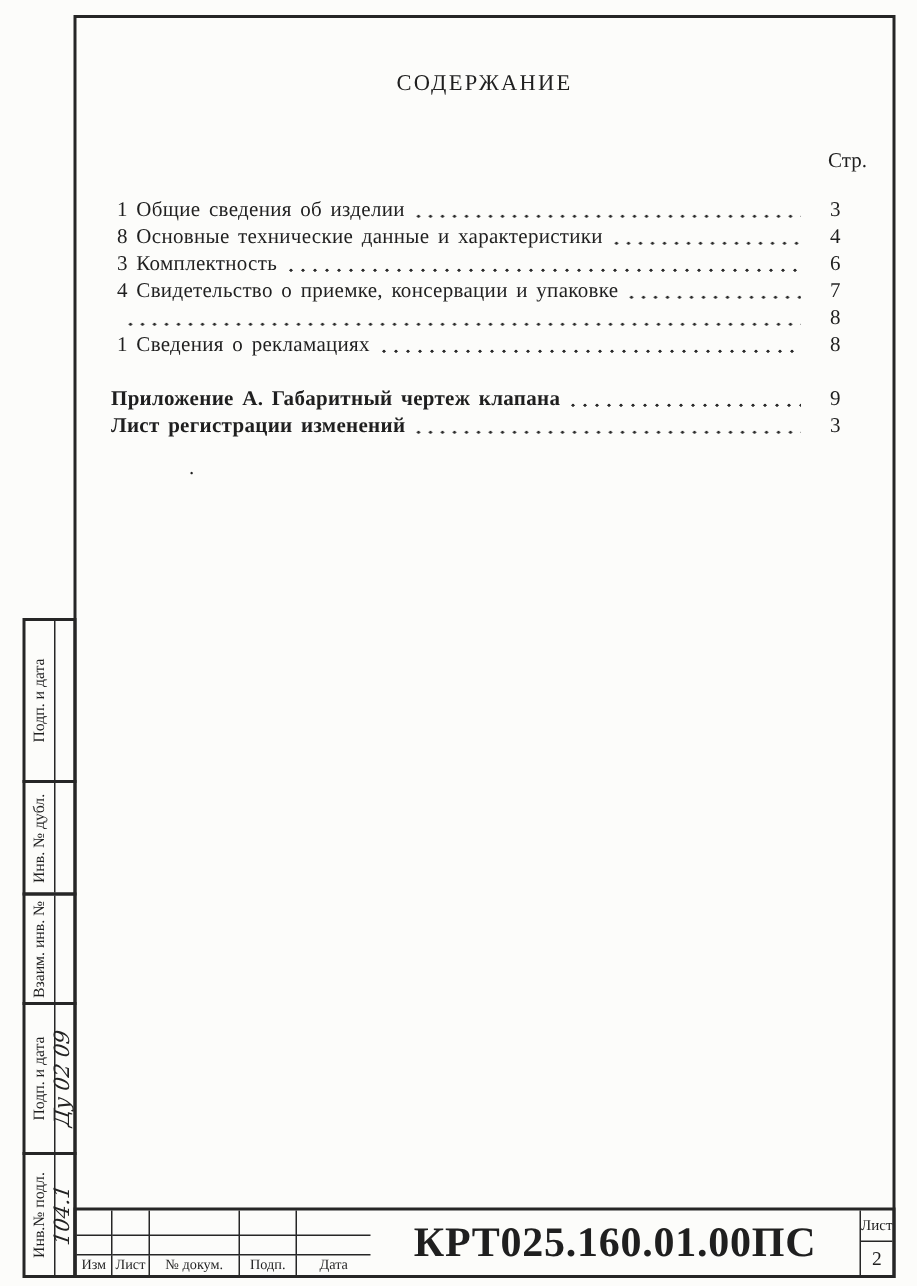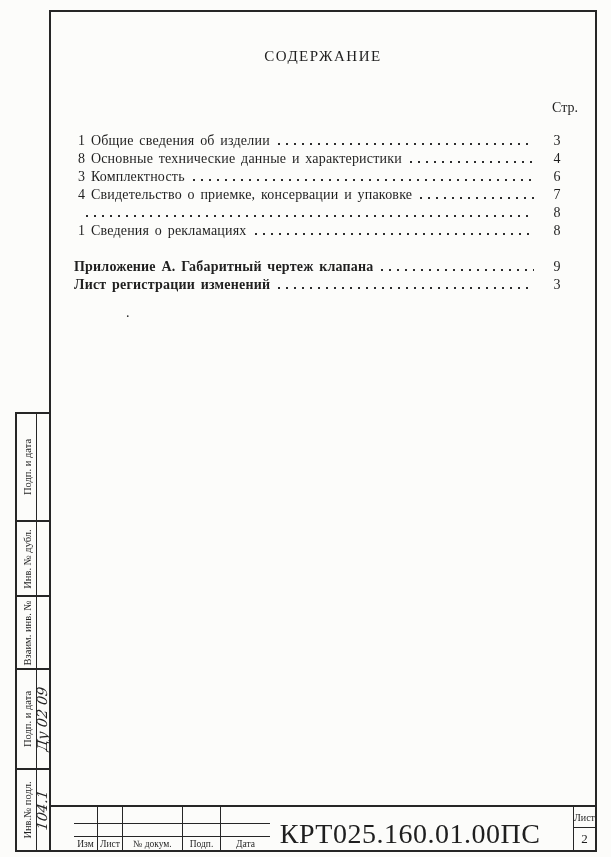--- a/index.html
+++ b/index.html
@@ -75,31 +75,30 @@
   .sb5 { top:768px; height:84px; }
   
   .title-block {
     position:absolute; left:49px; top:805px; width:548px; height:47px;
     border:2px solid #262626; display:flex;
   }
   .rev-table {
     width:196px; height:100%; display:grid;
     grid-template-columns:24px 25px 60px 38px 49px;
     grid-template-rows:17px 13px 1fr;
-    padding-left:23px;
   }
   .rev-table .cell {
     border-right:1.5px solid #262626; border-bottom:1.5px solid #262626;
     font-size:9.5px; display:flex; align-items:center; justify-content:center;
     overflow:hidden;
   }
   .rev-table .cell.lastrow { border-bottom:none; }
   .docnum-cell {
     width:328px; height:100%; border-right:1.5px solid #262626;
-    display:flex; align-items:flex-end; justify-content:center;
+    display:flex; align-items:center; justify-content:center;font-weight:bold;
   }
   .docnum {
     font-size:28px; letter-spacing:0.5px; white-space:nowrap;
   }
   .sheet-box { flex:1; display:flex; flex-direction:column; }
   .sheet-box .sheet-label {
     height:21px; border-bottom:1.5px solid #262626;
     font-size:10px; display:flex; align-items:center; justify-content:center;
   }
   .sheet-box .sheet-num {

